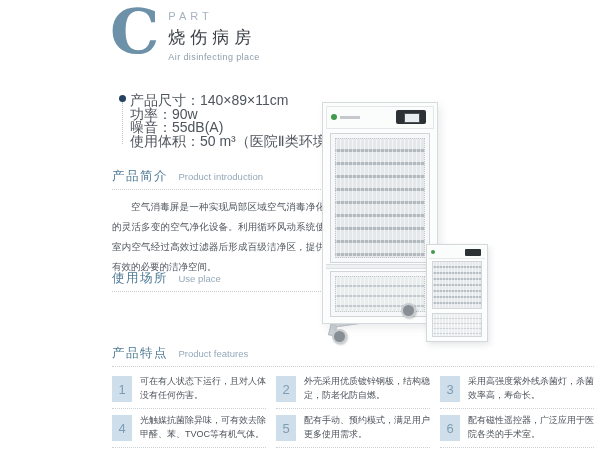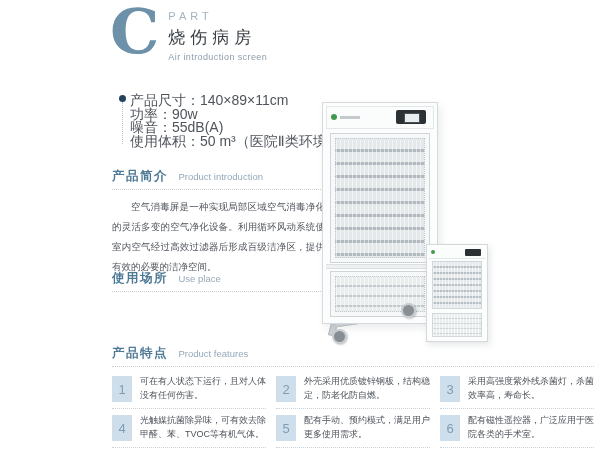--- a/index.html
+++ b/index.html
@@ -18,21 +18,21 @@
   .page-title{font-size:17px;letter-spacing:5px;color:#3b4046;margin-top:4px;}
   .page-subtitle{font-size:9px;color:#8d9dab;margin-top:3px;letter-spacing:.4px;}
   
   .specs{position:absolute;left:112px;top:94px;width:215px;padding-left:18px;}
   .spec-rail{position:absolute;left:10px;top:8px;bottom:4px;border-left:1px dotted #b9c4cc;}
   .spec-dot{position:absolute;left:7px;top:1px;width:7px;height:7px;border-radius:50%;background:#24425f;}
   .spec-line{font-size:14px;line-height:13.5px;color:#4f555c;}
   
   .section{position:absolute;left:112px;width:213px;}
   .section-head{white-space:nowrap;}
-  .section-title{font-size:12.5px;font-weight:bold;color:#4e7a95;letter-spacing:1.5px;}
+  .section-title{font-size:12.5px;font-weight:normal;color:#4e7a95;letter-spacing:1.5px;}
   .section-sub{font-size:9.5px;color:#94a9ba;margin-left:6px;}
   .section-rule{border-bottom:1px dotted #c9ced3;margin-top:4px;}
   .section-body{
     margin-top:7px;font-size:9.5px;line-height:20px;color:#4f555c;
     text-indent:2em;text-align:justify;
   }
   
   .features{position:absolute;left:112px;top:343px;width:482px;}
   .feat-grid{display:grid;grid-template-columns:repeat(3,1fr);column-gap:10px;margin-top:3px;}
   .feat-cell{display:flex;align-items:flex-start;padding:5px 0 6px 0;border-bottom:1px dotted #ccd1d6;}
@@ -89,21 +89,21 @@
 </head>
 <body>
 
 <div class="page">
 
   <div class="header">
     <div class="c-letter">C</div>
     <div class="header-text">
       <div class="part-label">PART</div>
       <div class="page-title">烧伤病房</div>
-      <div class="page-subtitle">Air introduction screen</div>
+      <div class="page-subtitle">Air disinfecting place</div>
     </div>
   </div>
 
   <div class="specs">
     <span class="spec-dot"></span>
     <span class="spec-rail"></span>
     <div class="spec-line">产品尺寸：140×89×11cm</div>
     <div class="spec-line">功率：90w</div>
     <div class="spec-line">噪音：55dB(A)</div>
     <div class="spec-line">使用体积：50 m³（医院Ⅱ类环境）</div>

